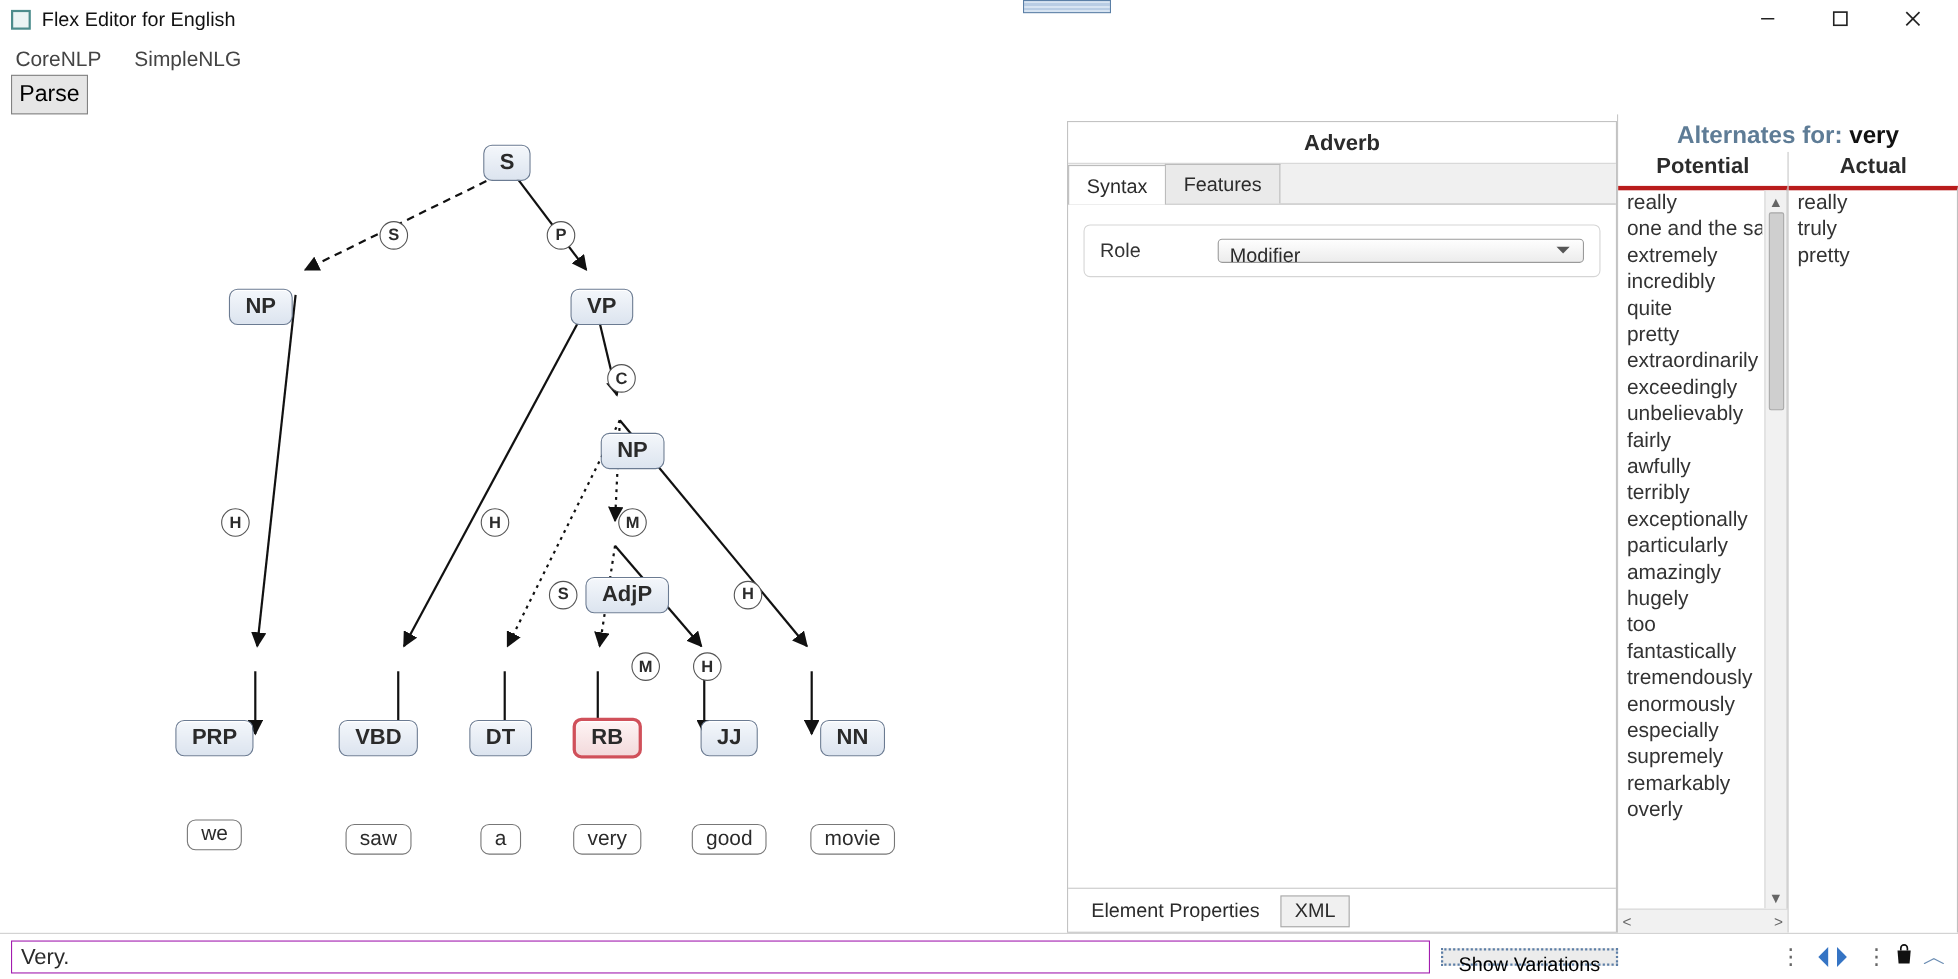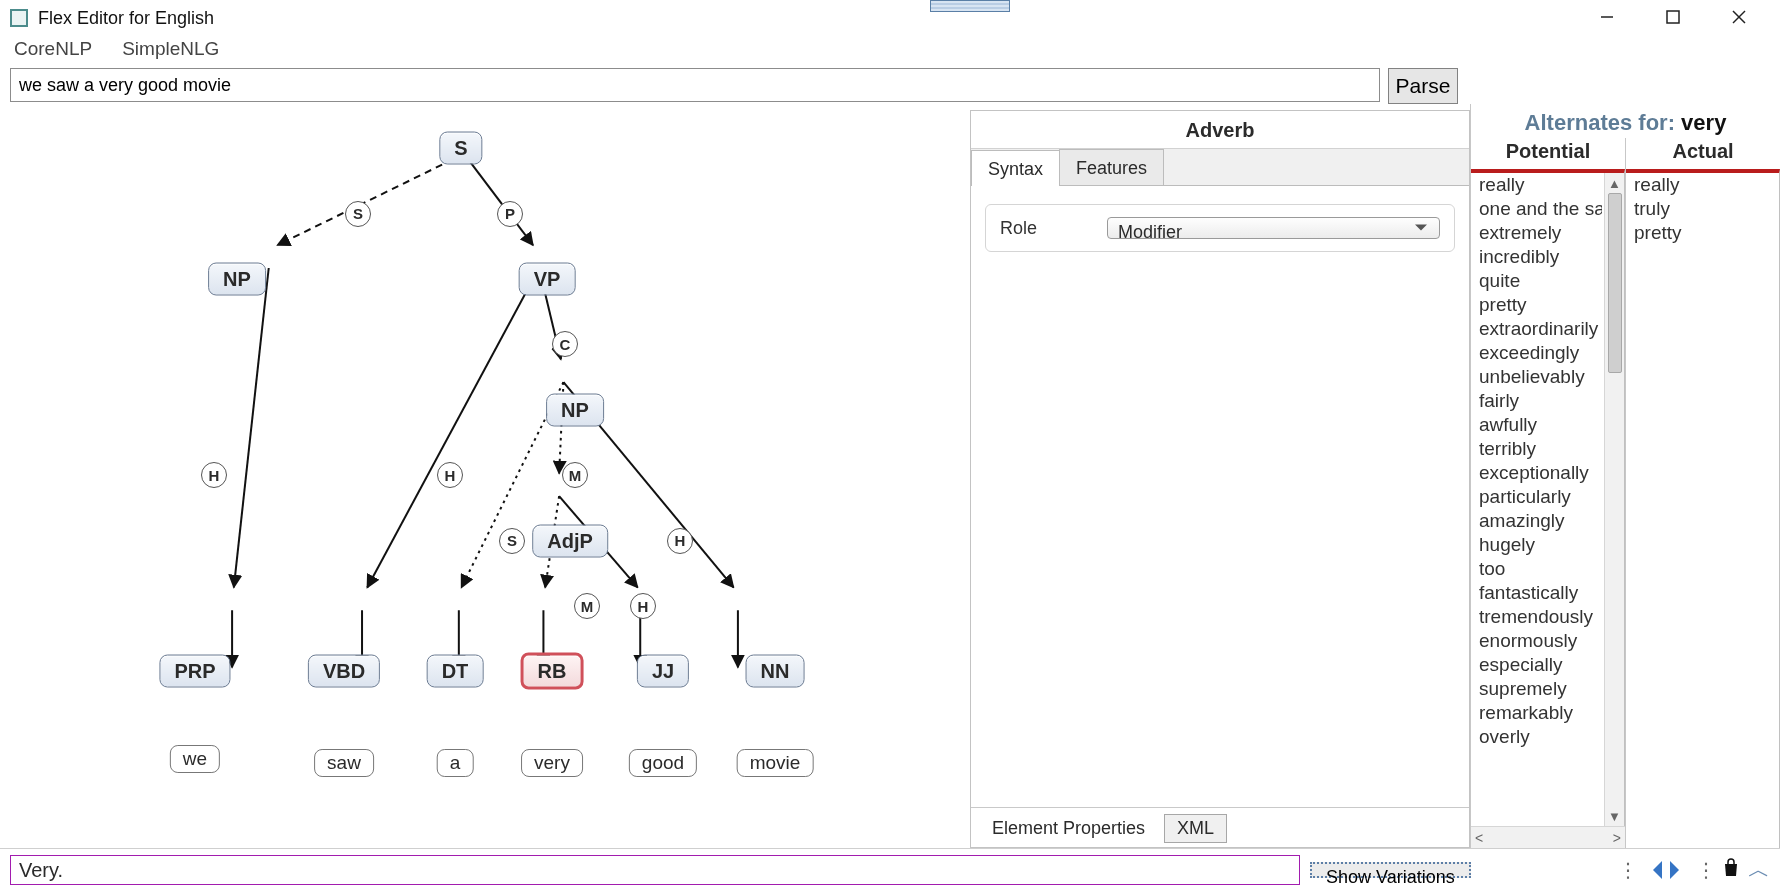--- a/index.html
+++ b/index.html
@@ -40,21 +40,21 @@
   .window-controls .wc {
     width: 66px; height: 34px;
     display:flex; align-items:center; justify-content:center;
     font-size: 18px; color:#222;
   }
   .window-controls .wc svg { stroke:#222; stroke-width:1.5; fill:none; }
 
   
   .menu-bar {
     height: 32px; padding: 2px 14px;
-    display:flex; align-items:flex-start; gap: 30px;
+    display:flex; align-items:flex-end; gap: 30px;
     color:#444;
   }
   .menu-item { font-size: 19px; cursor: default; }
 
   
   .input-row {
     height: 36px;
     display:flex; align-items:stretch;
     padding: 0 10px;
     gap: 8px;
@@ -315,21 +315,20 @@
     </div>
   </div>
 </div>
 
 <div class="menu-bar">
   <div class="menu-item">CoreNLP</div>
   <div class="menu-item">SimpleNLG</div>
 </div>
 
 <div class="input-row">
-  <input class="sentence-input" value="we saw a very good movie" style="">
   <button class="parse-button">Parse</button>
 </div>
 
 <div class="main-area">
 
   <div class="canvas-pane">
     <svg width="970" height="750" viewBox="0 0 970 860">
       <defs>
         <marker id="arrow" viewBox="0 0 10 10" refX="9" refY="5" markerWidth="7" markerHeight="7" orient="auto">
           <path d="M0,0 L10,5 L0,10 z" fill="#111"></path>

